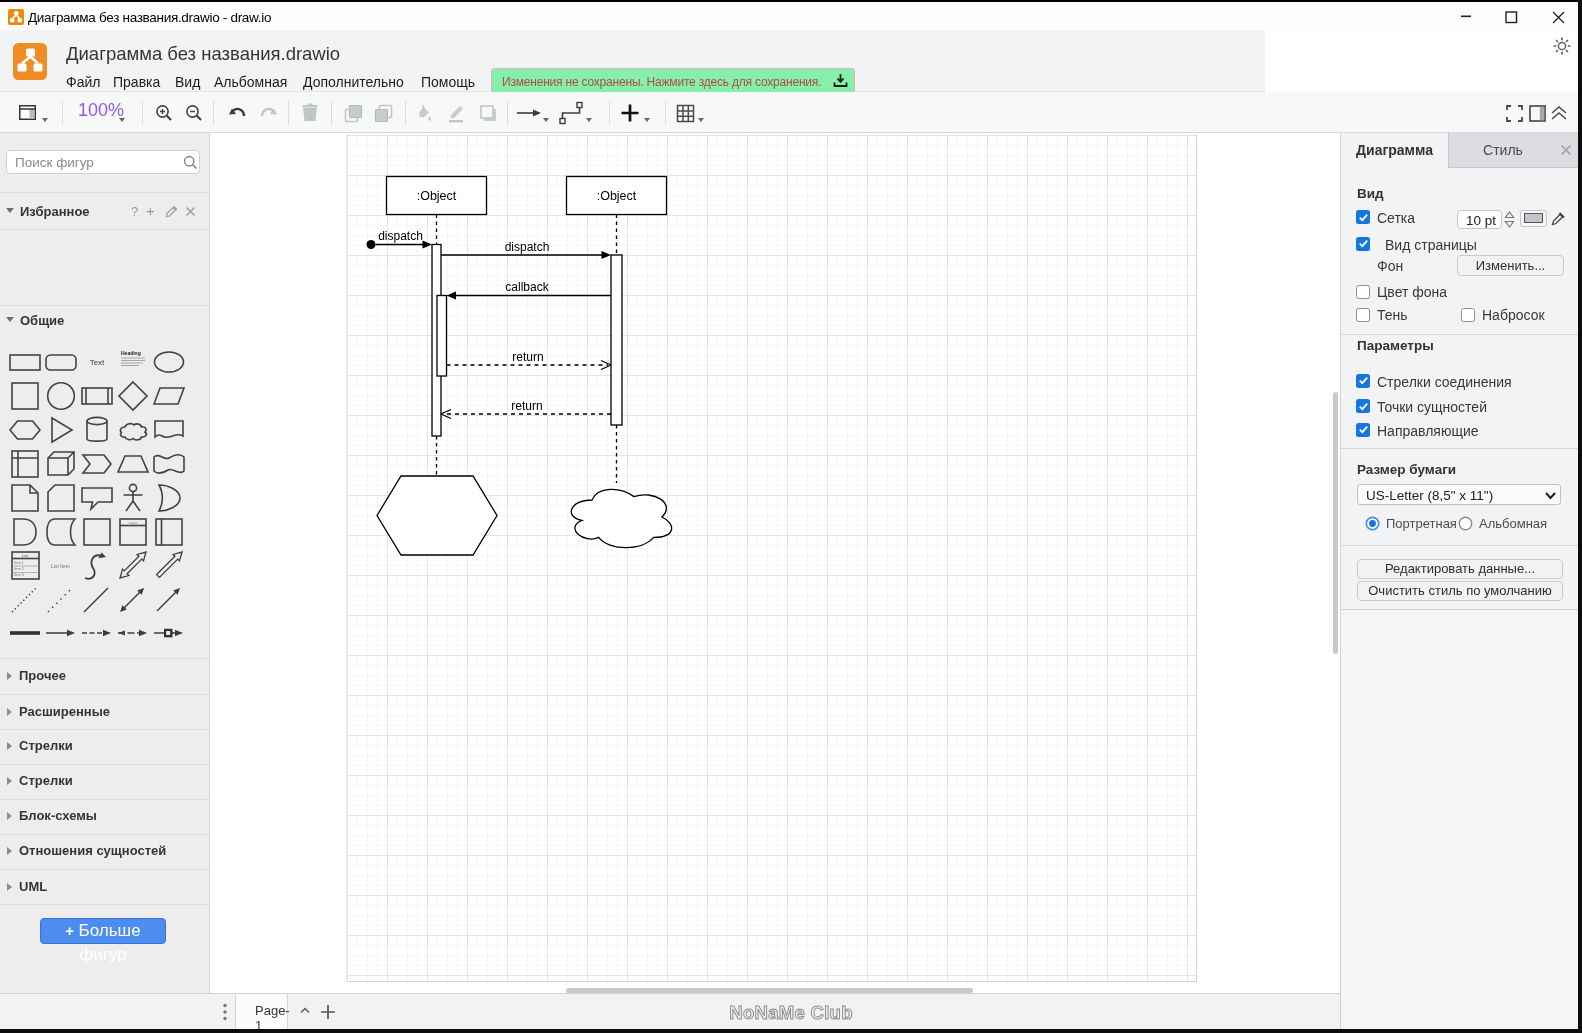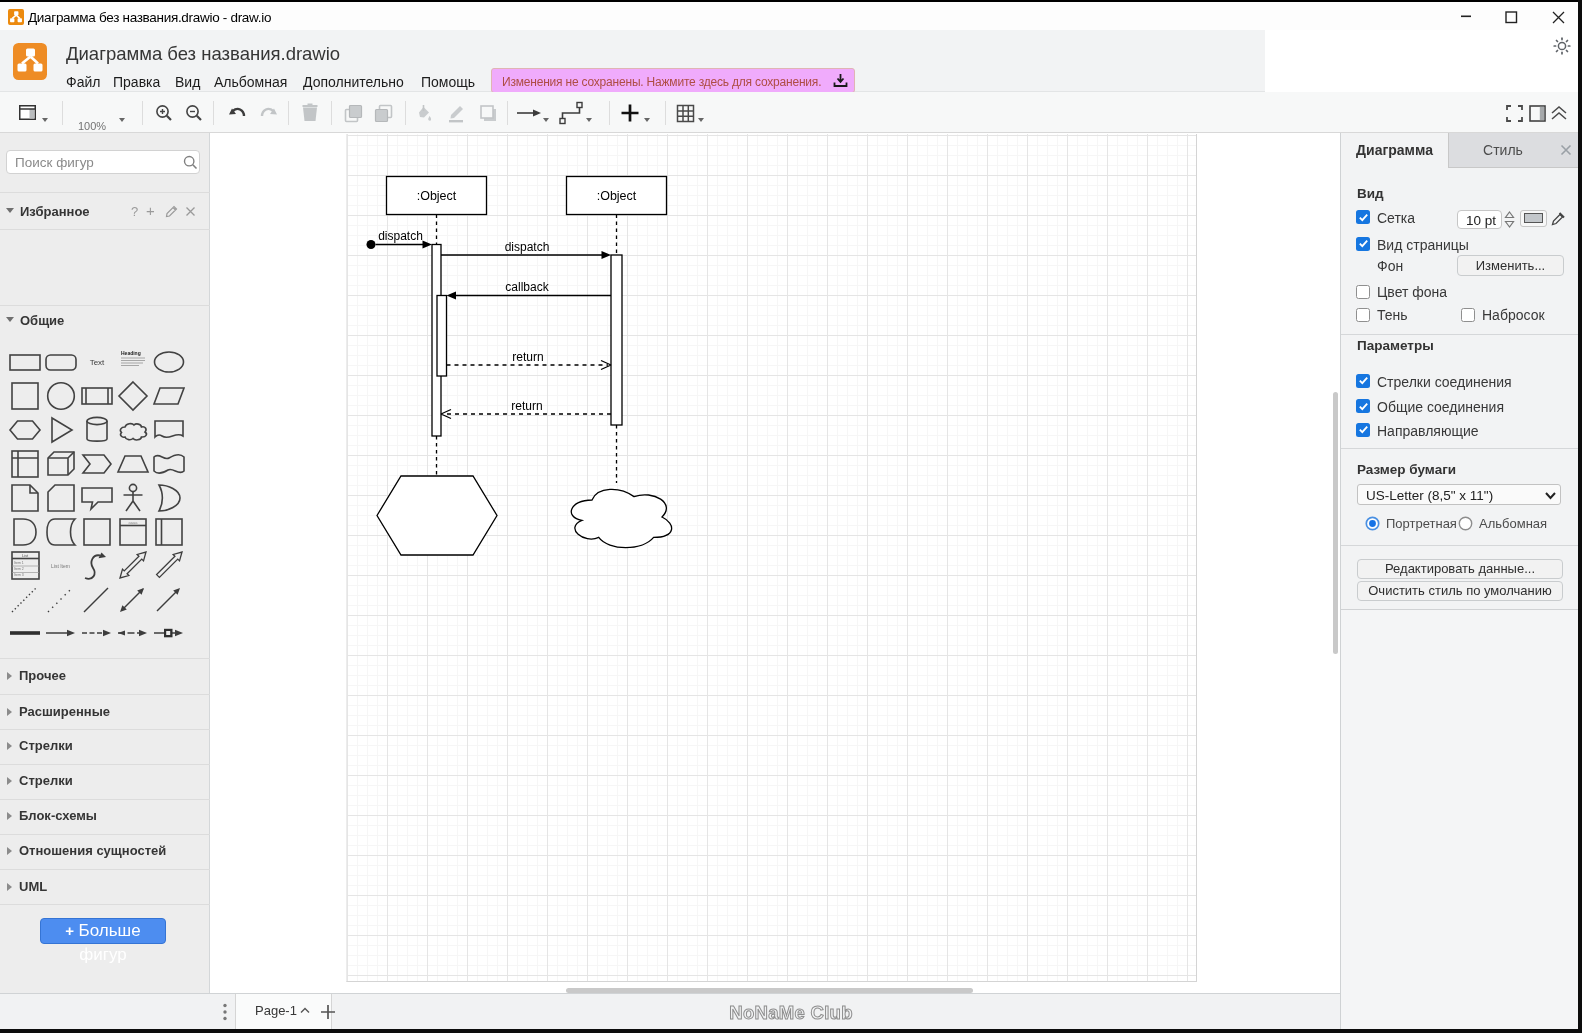--- a/index.html
+++ b/index.html
@@ -71,21 +71,21 @@
     <rect x="20.5" y="20.5" width="9" height="8" rx="1.5" fill="#fff"></rect>
     <path d="M17.5 13.5 L9 20.5 M17.5 13.5 L25 20.5" stroke="#fff" stroke-width="2.6" fill="none"></path>
   </svg>
   <div class="abs" style="left:66px;top:13px;font-size:18.5px;color:#353535">Диаграмма без названия.drawio</div>
   <div class="mlabel" style="left:66px">Файл</div>
   <div class="mlabel" style="left:113px">Правка</div>
   <div class="mlabel" style="left:175px">Вид</div>
   <div class="mlabel" style="left:214px">Альбомная</div>
   <div class="mlabel" style="left:303px">Дополнительно</div>
   <div class="mlabel" style="left:421px">Помощь</div>
-  <div class="abs" style="left:491px;top:38px;width:364px;height:25px;background:#f0abfc;border:1px solid #e0b4b4;border-radius:3px;">
+  <div class="abs" style="left:491px;top:38px;width:364px;height:25px;background:#86efac;border:1px solid #e0b4b4;border-radius:3px;">
     <div class="abs" style="left:10px;top:5.5px;font-size:12px;letter-spacing:-0.2px;color:#ae4d44">Изменения не сохранены. Нажмите здесь для сохранения.</div>
     <svg class="abs" style="left:341px;top:4px" width="15" height="15" viewBox="0 0 15 15">
       <path d="M7.5 1 L7.5 8 M4.5 5.5 L7.5 8.8 L10.5 5.5" stroke="#1a1a1a" stroke-width="1.8" fill="none"></path>
       <path d="M1.5 9.5 L1.5 13 L13.5 13 L13.5 9.5" stroke="#1a1a1a" stroke-width="1.8" fill="none"></path>
     </svg>
   </div>
   <svg class="abs" style="left:1553px;top:7px" width="18" height="18" viewBox="0 0 18 18">
     <circle cx="9" cy="9" r="3.6" fill="none" stroke="#5f6368" stroke-width="1.5"></circle>
     <g stroke="#5f6368" stroke-width="1.7" stroke-linecap="round">
       <path d="M9 1.2 L9 2.6"></path>
@@ -99,21 +99,21 @@
     </g>
   </svg>
 </div>
 <div id="toolbar" class="abs">
   <svg class="abs" style="left:19px;top:13px" width="17" height="15" viewBox="0 0 17 15">
     <rect x="0.75" y="0.75" width="15.5" height="13.5" fill="#fff" stroke="#333" stroke-width="1.5"></rect>
     <rect x="10.5" y="4" width="5" height="9.5" fill="#b9bcbe"></rect>
     <path d="M1 4 L16 4" stroke="#333" stroke-width="1.5"></path>
   </svg>
   <div class="abs" style="left:42px;top:18px"><span class="caret"></span></div>
-  <div class="abs" style="left:78px;top:28px;font-size:11px;color:#737373">100%</div>
+  <div class="abs" style="left:78px;top:8px;font-size:18px;color:#8b5cf6">100%</div>
   <div class="abs" style="left:119px;top:18px"><span class="caret"></span></div>
   <svg class="abs" style="left:155px;top:12px" width="18" height="18" viewBox="0 0 18 18">
     <circle cx="7.5" cy="7.5" r="5.6" fill="none" stroke="#444" stroke-width="1.6"></circle>
     <path d="M11.8 11.8 L16 16" stroke="#444" stroke-width="2.2"></path>
     <path d="M7.5 5 L7.5 10 M5 7.5 L10 7.5" stroke="#444" stroke-width="1.4"></path>
   </svg>
   <svg class="abs" style="left:185px;top:12px" width="18" height="18" viewBox="0 0 18 18">
     <circle cx="7.5" cy="7.5" r="5.6" fill="none" stroke="#444" stroke-width="1.6"></circle>
     <path d="M11.8 11.8 L16 16" stroke="#444" stroke-width="2.2"></path>
     <path d="M5 7.5 L10 7.5" stroke="#444" stroke-width="1.4"></path>
@@ -496,21 +496,21 @@
   <svg class="abs" style="left:210px;top:78px" width="15" height="15" viewBox="0 0 15 15">
     <path d="M1.5 13.5 L2.5 10 L9 3.5 L11.5 6 L5 12.5 Z" fill="none" stroke="#444" stroke-width="1.3"></path>
     <path d="M8.5 2 L13 6.5" stroke="#444" stroke-width="2"></path>
   </svg>
 
   <div class="chk on" style="left:15px;top:103.5px">
       <svg width="11" height="11" viewBox="0 0 11 11">
         <path d="M1.8 5.6 L4.3 8.2 L9.2 2.6" stroke="#fff" stroke-width="1.8" fill="none"></path>
       </svg>
     </div>
-  <div class="plabel" style="left:36px;top:103.5px">Вид страницы</div>
+  <div class="plabel" style="left:44px;top:103.5px">Вид страницы</div>
 
   <div class="plabel" style="left:36px;top:125px">Фон</div>
   <div class="pbtn" style="left:116px;top:122px;width:107px;height:21px;line-height:19px">Изменить...</div>
 
   <div class="chk off" style="left:15px;top:151.5px"></div>
   <div class="plabel" style="left:36px;top:150.5px">Цвет фона</div>
 
   <div class="chk off" style="left:15px;top:174.5px"></div>
   <div class="plabel" style="left:36px;top:173.5px">Тень</div>
   <div class="chk off" style="left:120px;top:174.5px"></div>
@@ -523,21 +523,21 @@
       <svg width="11" height="11" viewBox="0 0 11 11">
         <path d="M1.8 5.6 L4.3 8.2 L9.2 2.6" stroke="#fff" stroke-width="1.8" fill="none"></path>
       </svg>
     </div>
   <div class="plabel" style="left:36px;top:240.5px">Стрелки соединения</div>
   <div class="chk on" style="left:15px;top:266px">
       <svg width="11" height="11" viewBox="0 0 11 11">
         <path d="M1.8 5.6 L4.3 8.2 L9.2 2.6" stroke="#fff" stroke-width="1.8" fill="none"></path>
       </svg>
     </div>
-  <div class="plabel" style="left:36px;top:266px">Общие соединения</div>
+  <div class="plabel" style="left:36px;top:266px">Точки сущностей</div>
   <div class="chk on" style="left:15px;top:289.5px">
       <svg width="11" height="11" viewBox="0 0 11 11">
         <path d="M1.8 5.6 L4.3 8.2 L9.2 2.6" stroke="#fff" stroke-width="1.8" fill="none"></path>
       </svg>
     </div>
   <div class="plabel" style="left:36px;top:289.5px">Направляющие</div>
 
   <div class="sep" style="left:0;top:314.8px;width:238px;background:#d5d7d9"></div>
   <div class="pbold" style="left:16px;top:329px">Размер бумаги</div>
 
@@ -562,21 +562,21 @@
   <div class="pbtn" style="left:16px;top:447.5px;width:206px;height:20px;line-height:18px;font-size:13px">Очистить стиль по умолчанию</div>
   <div class="sep" style="left:0;top:476px;width:238px;background:#d0d2d4"></div>
   <div class="abs" style="left:0;top:477px;width:238px;height:423px;background:#f4f5f6"></div>
 </div>
 <div id="bottombar" class="abs">
   <svg class="abs" style="left:221px;top:8px" width="8" height="22" viewBox="0 0 8 22">
     <circle cx="4" cy="3.5" r="1.7" fill="#777"></circle>
       <circle cx="4" cy="10" r="1.7" fill="#777"></circle>
       <circle cx="4" cy="16.5" r="1.7" fill="#777"></circle>
   </svg>
-  <div class="abs" style="left:235px;top:0;width:97px;height:35px;background:#fafbfb;border-left:1px solid #d5d5d5;border-right:1px solid #d5d5d5">
+  <div class="abs" style="left:235px;top:0;width:53px;height:35px;background:#fafbfb;border-left:1px solid #d5d5d5;border-right:1px solid #d5d5d5">
     <div class="abs" style="left:19px;top:9px;font-size:13px;color:#383838">Page-1</div>
     <svg class="abs" style="left:64px;top:13px" width="10" height="7" viewBox="0 0 10 7">
         <path d="M1 5.5 L5 1.5 L9 5.5" fill="none" stroke="#555" stroke-width="1.4"></path>
       </svg>
   </div>
   <svg class="abs" style="left:320px;top:10px" width="16" height="16" viewBox="0 0 16 16">
       <path d="M8 1 L8 15 M1 8 L15 8" stroke="#555" stroke-width="1.7"></path>
     </svg>
   <div class="abs" style="left:725px;top:8px;width:132px;text-align:center;font-size:18.5px;font-weight:bold;letter-spacing:0.3px;color:transparent;-webkit-text-stroke:1px #8e8e8e;white-space:nowrap">NoNaMe Club</div>
 </div>

